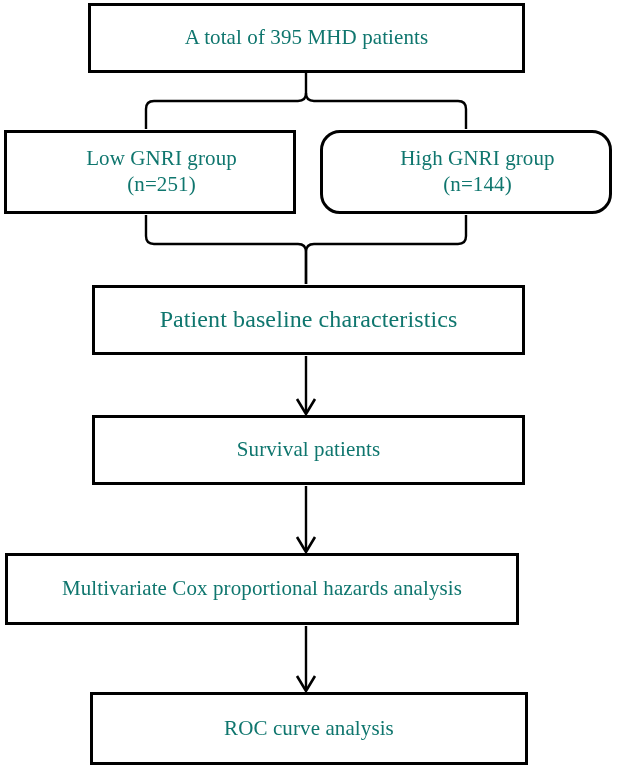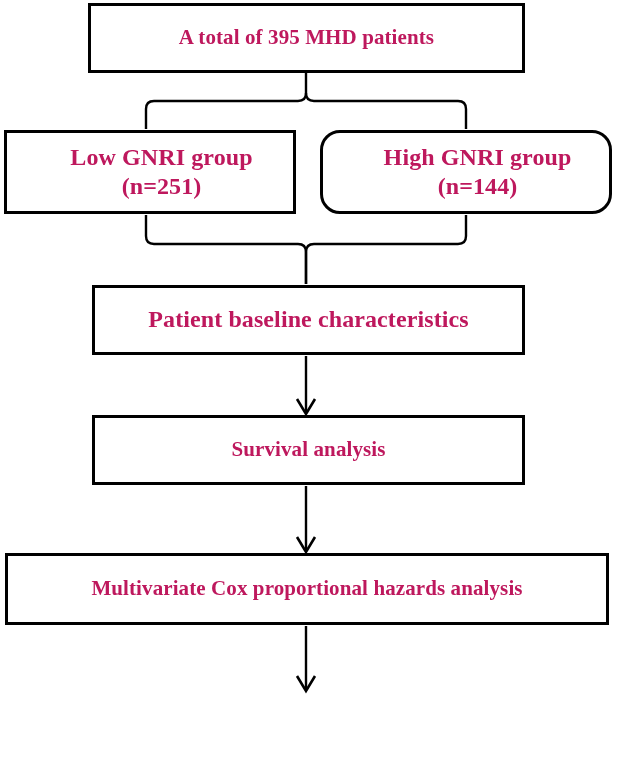--- a/index.html
+++ b/index.html
@@ -23,38 +23,38 @@
     box-sizing: border-box;
     border: 3px solid #000000;
     background: #ffffff;
     display: flex;
     align-items: center;
     justify-content: center;
     text-align: center;
   }
   .node-label {
     font-family: "Liberation Serif", "DejaVu Serif", serif;
-    font-weight: bold;
-    color: #be185d;
+    font-weight: normal;
+    color: #0f766e;
     line-height: 1.22;
     letter-spacing: 0.1px;
     white-space: pre-line;
   }
   
   #node-total          { left: 88px;  top: 3px;   width: 437px; height: 70px; }
   #node-low-gnri       { left: 4px;   top: 130px; width: 292px; height: 84px; }
   #node-high-gnri      { left: 320px; top: 130px; width: 292px; height: 84px; border-radius: 20px; }
   #node-baseline       { left: 92px;  top: 285px; width: 433px; height: 70px; }
   #node-survival       { left: 92px;  top: 415px; width: 433px; height: 70px; }
-  #node-cox            { left: 5px;   top: 553px; width: 604px; height: 72px; }
+  #node-cox            { left: 5px;   top: 553px; width: 514px; height: 72px; }
   #node-roc            { left: 90px;  top: 692px; width: 438px; height: 73px; }
 
   #node-total    .node-label { font-size: 21px; }
   #node-low-gnri .node-label,
-  #node-high-gnri .node-label { font-size: 24px; margin-left: 23px; }
+  #node-high-gnri .node-label { font-size: 21px; margin-left: 23px; }
   #node-baseline .node-label { font-size: 24px; }
   #node-survival .node-label { font-size: 21px; }
   #node-cox      .node-label { font-size: 21px; }
   #node-roc      .node-label { font-size: 21px; }
 
   
   #connector-layer {
     position: absolute;
     left: 0;
     top: 0;
@@ -141,21 +141,24 @@
   <div class="node" id="node-high-gnri">
     <span class="node-label">High GNRI group
 (n=144)</span>
   </div>
 
   <div class="node" id="node-baseline">
     <span class="node-label">Patient baseline characteristics</span>
   </div>
 
   <div class="node" id="node-survival">
-    <span class="node-label">Survival analysis</span>
+    <span class="node-label">Survival patients</span>
   </div>
 
   <div class="node" id="node-cox">
     <span class="node-label">Multivariate Cox proportional hazards analysis</span>
   </div>
 
+  <div class="node" id="node-roc">
+    <span class="node-label">ROC curve analysis</span>
+  </div>
 
 </div>
 
 </body></html>

